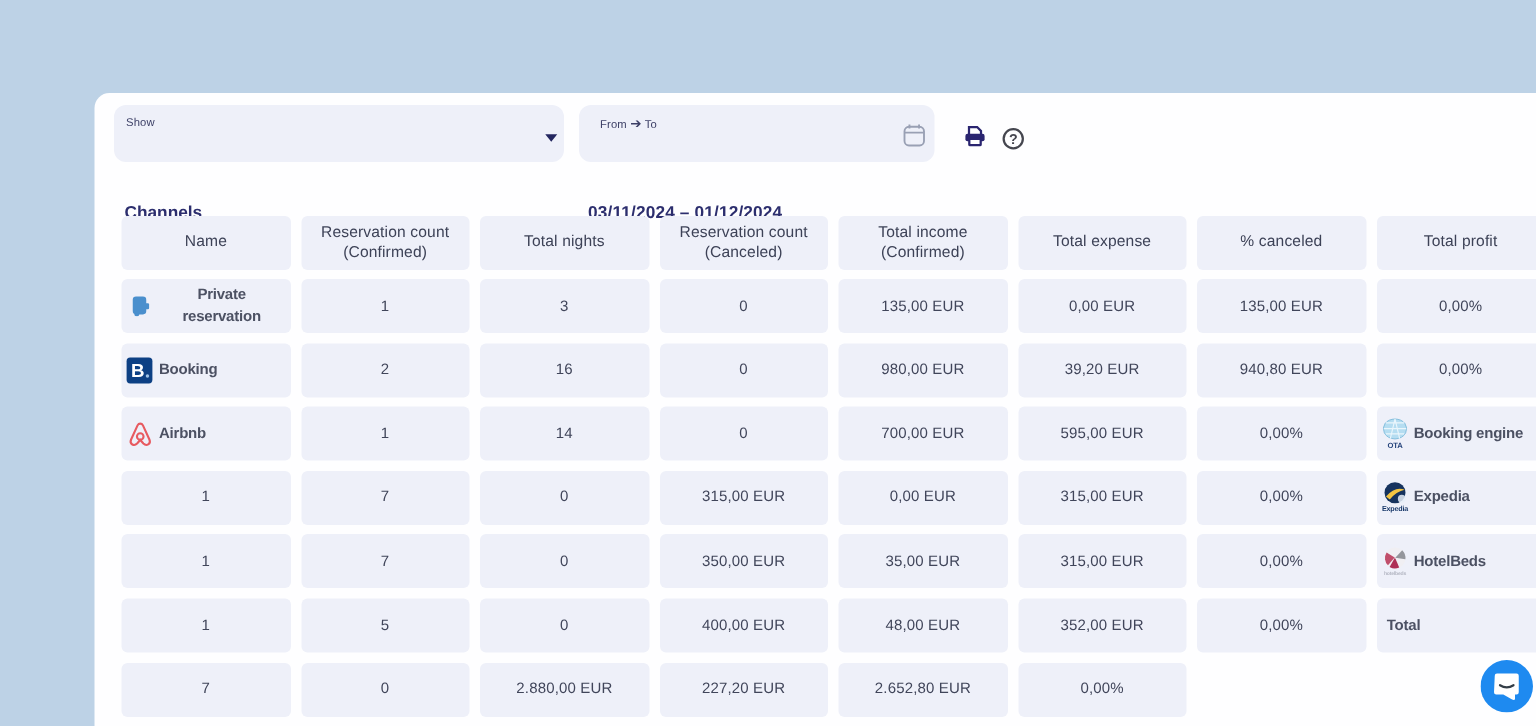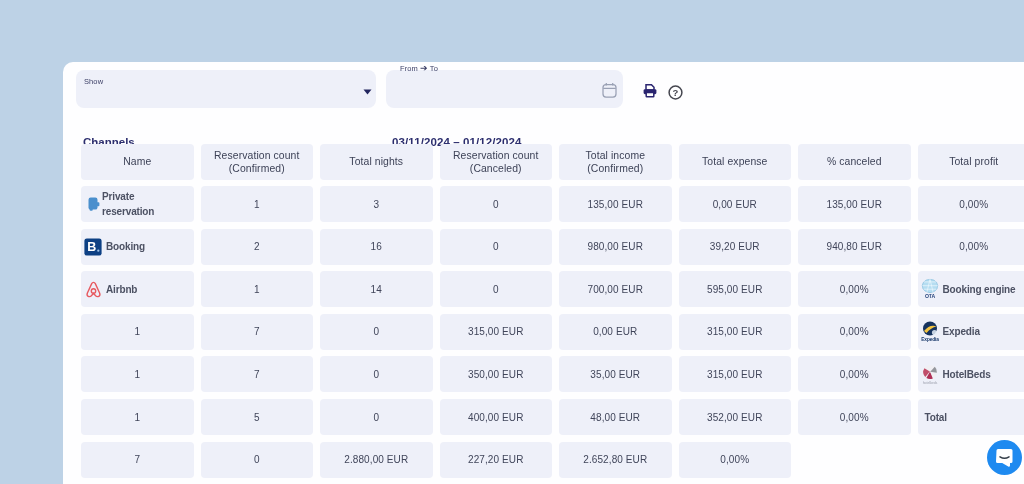--- a/index.html
+++ b/index.html
@@ -22,21 +22,21 @@
   <div class="panel"></div>
 
   <div class="ctl" id="selbox"></div>
   <div class="lbl" style="left:84px;top:77px;">Show</div>
   <div class="bigtxt" style="left:83px;top:89.5px;">Channels</div>
   <svg style="position:absolute;left:363px;top:89px;" width="9" height="6">
     <path d="M0.5 0.5 L8.5 0.5 L4.5 5.5 Z" fill="#23265f"></path>
   </svg>
 
   <div class="ctl" id="datebox"></div>
-  <div class="lbl" style="left:400px;top:63px;">From <span style="font-size:9px;">➔</span> To</div>
+  <div class="lbl" style="left:400px;top:77px;">From <span style="font-size:9px;">➔</span> To</div>
   <div class="bigtxt" style="left:392px;top:89.5px;letter-spacing:0.1px;">03/11/2024 – 01/12/2024</div>
 
   <svg style="position:absolute;left:601px;top:81px;" width="17" height="18" viewBox="0 0 17 18" fill="none" stroke="#99a0b4" stroke-width="1.25">
     <rect x="2" y="3.5" width="13" height="12.5" rx="3"></rect>
     <line x1="2.2" y1="7.4" x2="14.8" y2="7.4"></line>
     <line x1="5.3" y1="2" x2="5.3" y2="4.6"></line>
     <line x1="11.7" y1="2" x2="11.7" y2="4.6"></line>
   </svg>
 
   <svg style="position:absolute;left:643px;top:84px;" width="14" height="14" viewBox="0 0 14 14">
@@ -61,21 +61,21 @@
     <div class="c h">Total profit</div>
 
     <div class="c name">
       <span class="ic" id="ic-priv">
         <svg width="13" height="14" viewBox="0 0 13 14">
           <rect x="1.5" y="0.6" width="9" height="12" rx="2.2" fill="#4a8fcd"></rect>
           <path d="M10 5.2 h1.6 q0.8 0 0.8 0.8 v2.4 q0 0.8 -0.8 0.8 H10 Z" fill="#4a8fcd"></path>
           <rect x="2.6" y="11.6" width="3.2" height="2.2" rx="1.1" fill="#4a8fcd"></rect>
         </svg>
       </span>
-      <span style="flex:1;text-align:left;line-height:15px;">Private<br>reservation</span>
+      <span style="flex:1;text-align:center;line-height:15px;">Private<br>reservation</span>
     </div>
     <div class="c">1</div>
     <div class="c">3</div>
     <div class="c">0</div>
     <div class="c">135,00 EUR</div>
     <div class="c">0,00 EUR</div>
     <div class="c">135,00 EUR</div>
     <div class="c">0,00%</div>
 
     <div class="c name">

